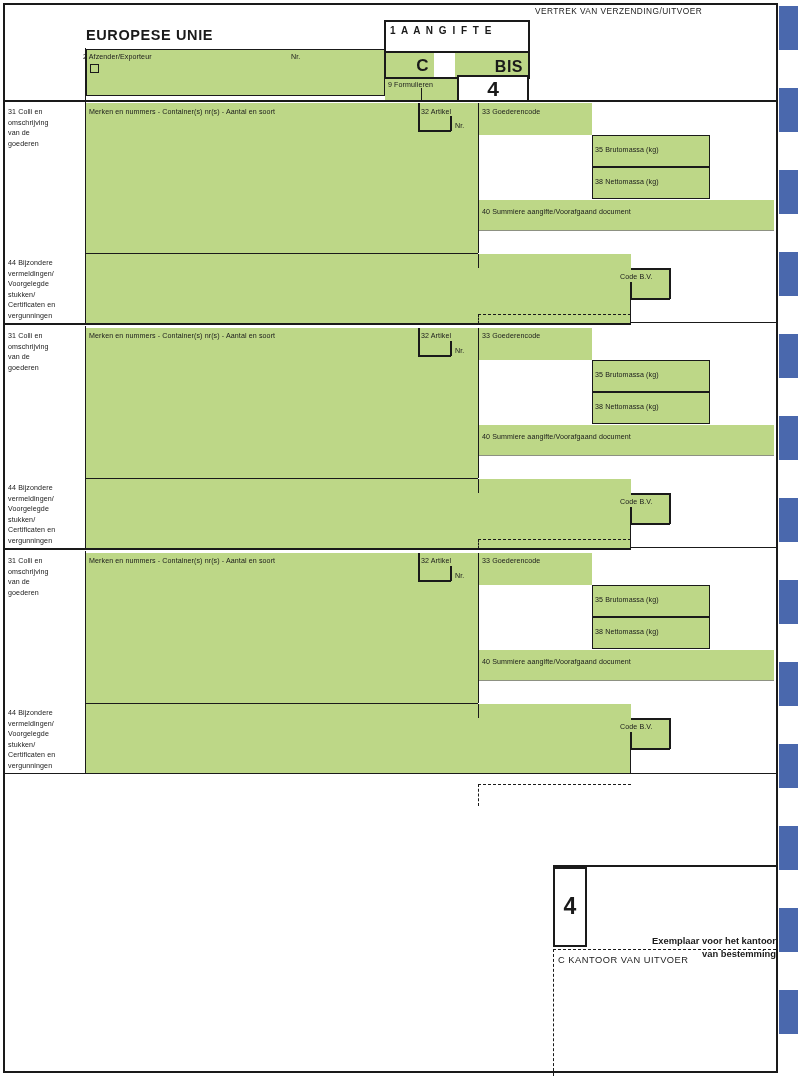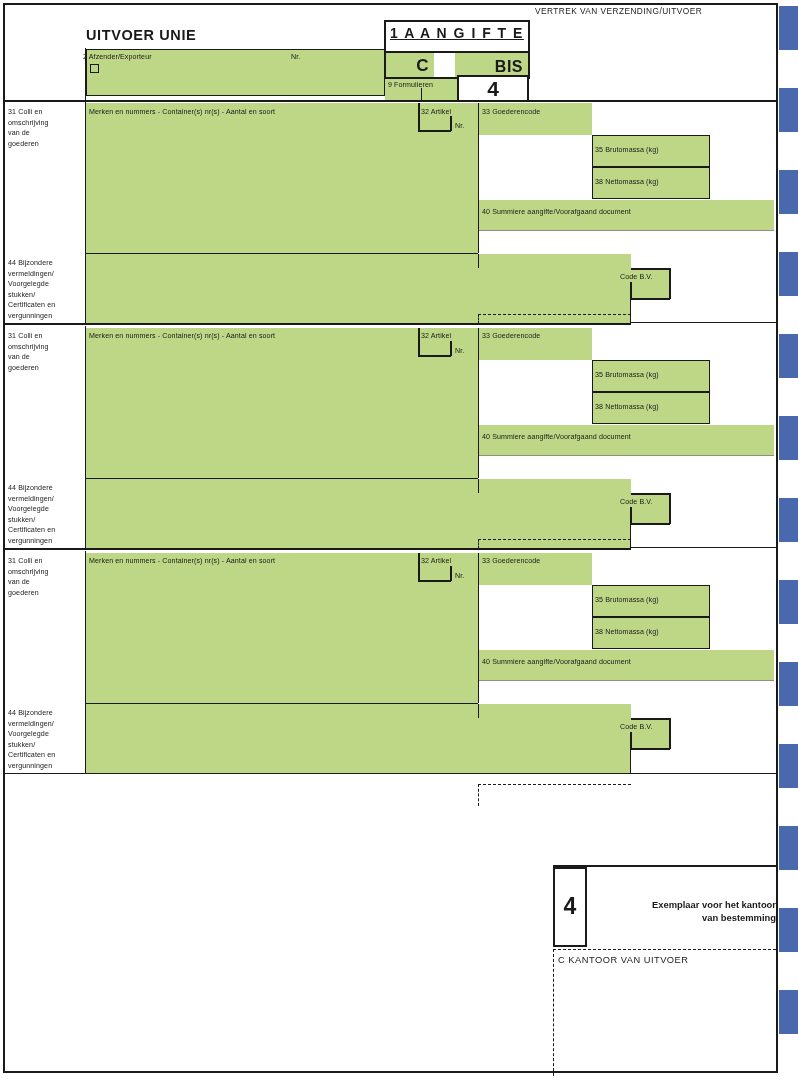--- a/index.html
+++ b/index.html
@@ -87,26 +87,25 @@
   .hdr-office {
     position: absolute;
     font-size: 8.3px;
     letter-spacing: 0.45px;
     color: #1a1a1a;
     white-space: pre;
   }
 
   .aangifte-txt {
     position: absolute;
-    font-size: 14px;
+    font-size: 10px;
     font-weight: bold;
     letter-spacing: 1.5px;
     color: #1a1a1a;
     white-space: pre;
-    text-decoration: underline;
   }
 
   .big-c {
     position: absolute;
     font-size: 17px;
     font-weight: bold;
     color: #1a1a1a;
     text-align: right;
     letter-spacing: 0.5px;
   }
@@ -133,20 +132,21 @@
     text-align: center;
   }
   .copy-txt {
     position: absolute;
     font-size: 9.4px;
     font-weight: bold;
     line-height: 13px;
     color: #1a1a1a;
     text-align: right;
     white-space: pre-line;
+    margin-top: 36px;
   }
   .dep-office {
     position: absolute;
     font-size: 9.3px;
     letter-spacing: 0.5px;
     color: #1a1a1a;
     white-space: pre;
   }
 
   .checkbox-sq {
@@ -182,21 +182,21 @@
   <div class="tab" style="top:498px;height:44px;"></div>
   <div class="tab" style="top:580px;height:44px;"></div>
   <div class="tab" style="top:662px;height:44px;"></div>
   <div class="tab" style="top:744px;height:44px;"></div>
   <div class="tab" style="top:826px;height:44px;"></div>
   <div class="tab" style="top:908px;height:44px;"></div>
   <div class="tab" style="top:990px;height:44px;"></div>
 
   <div class="hdr-office" style="left:535px; top:6px;">VERTREK VAN VERZENDING/UITVOER</div>
 
-  <div class="title-eu" style="left:86px; top:27px;">UITVOER UNIE</div>
+  <div class="title-eu" style="left:86px; top:27px;">EUROPESE UNIE</div>
 
   <div class="abs green" style="left:86px; top:49px; width:299px; height:47px;"></div>
   <div class="bx" style="left:86px; top:49px; width:299px; height:47px; border-color:#1a1a1a;"></div>
   <div class="lbl" style="left:83px; top:52px;">2 Afzender/Exporteur</div>
   <div class="lbl" style="left:291px; top:52px;">Nr.</div>
   <div class="checkbox-sq" style="left:90px; top:64px;"></div>
 
   <div class="bx2" style="left:384px; top:20px; width:146px; height:33px;"></div>
   <div class="aangifte-txt" style="left:390px; top:25px;">1 A A N G I F T E</div>
 

